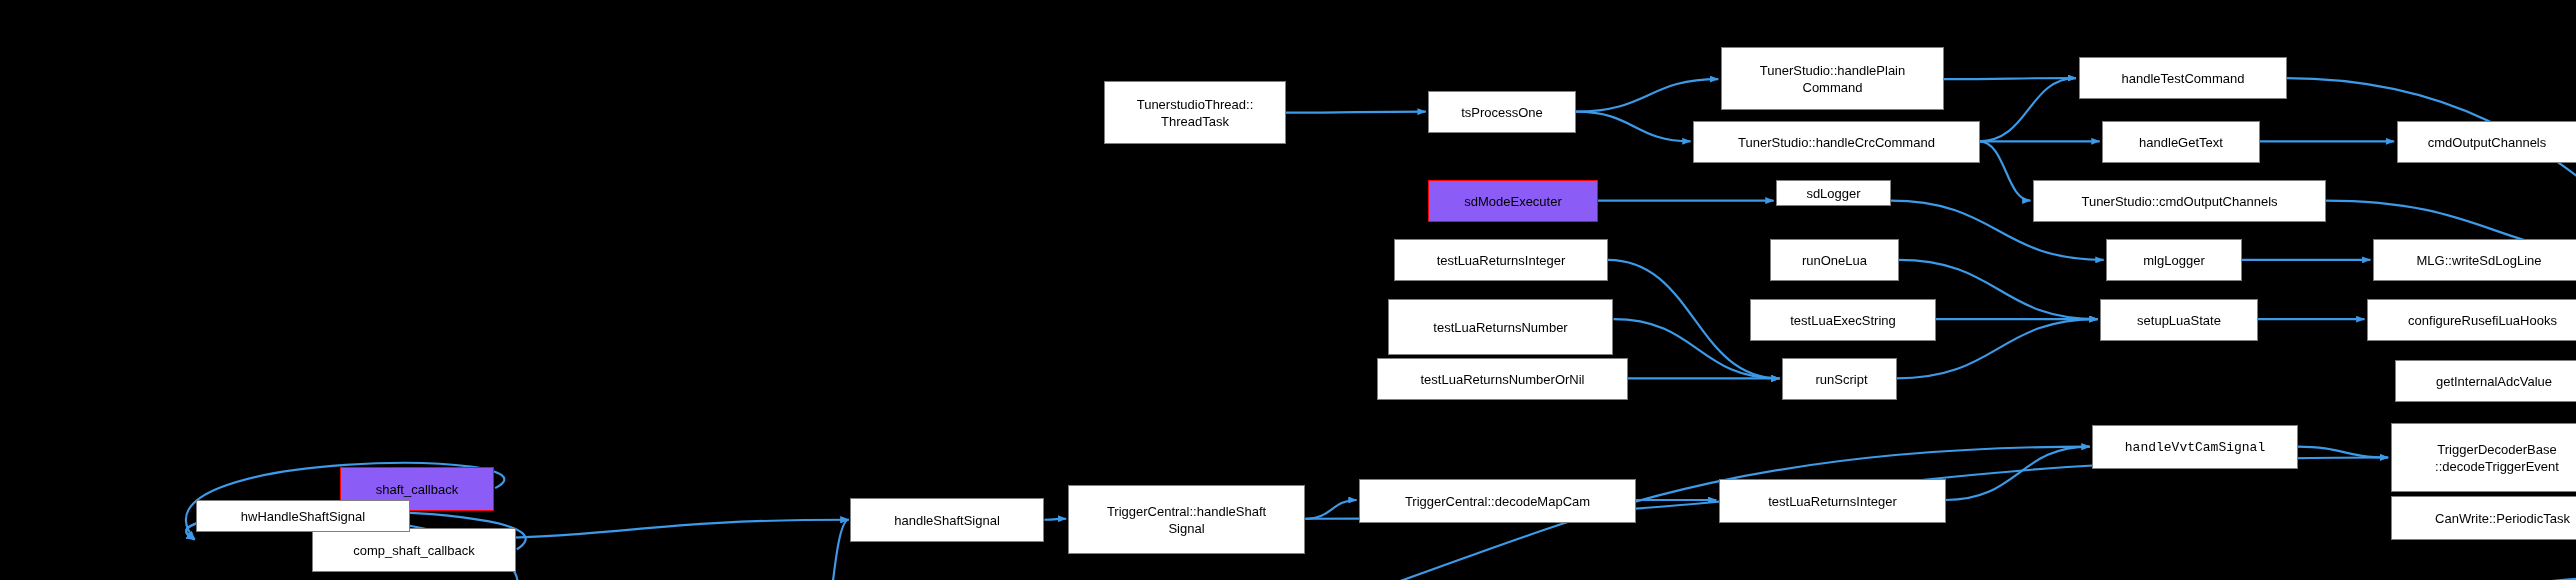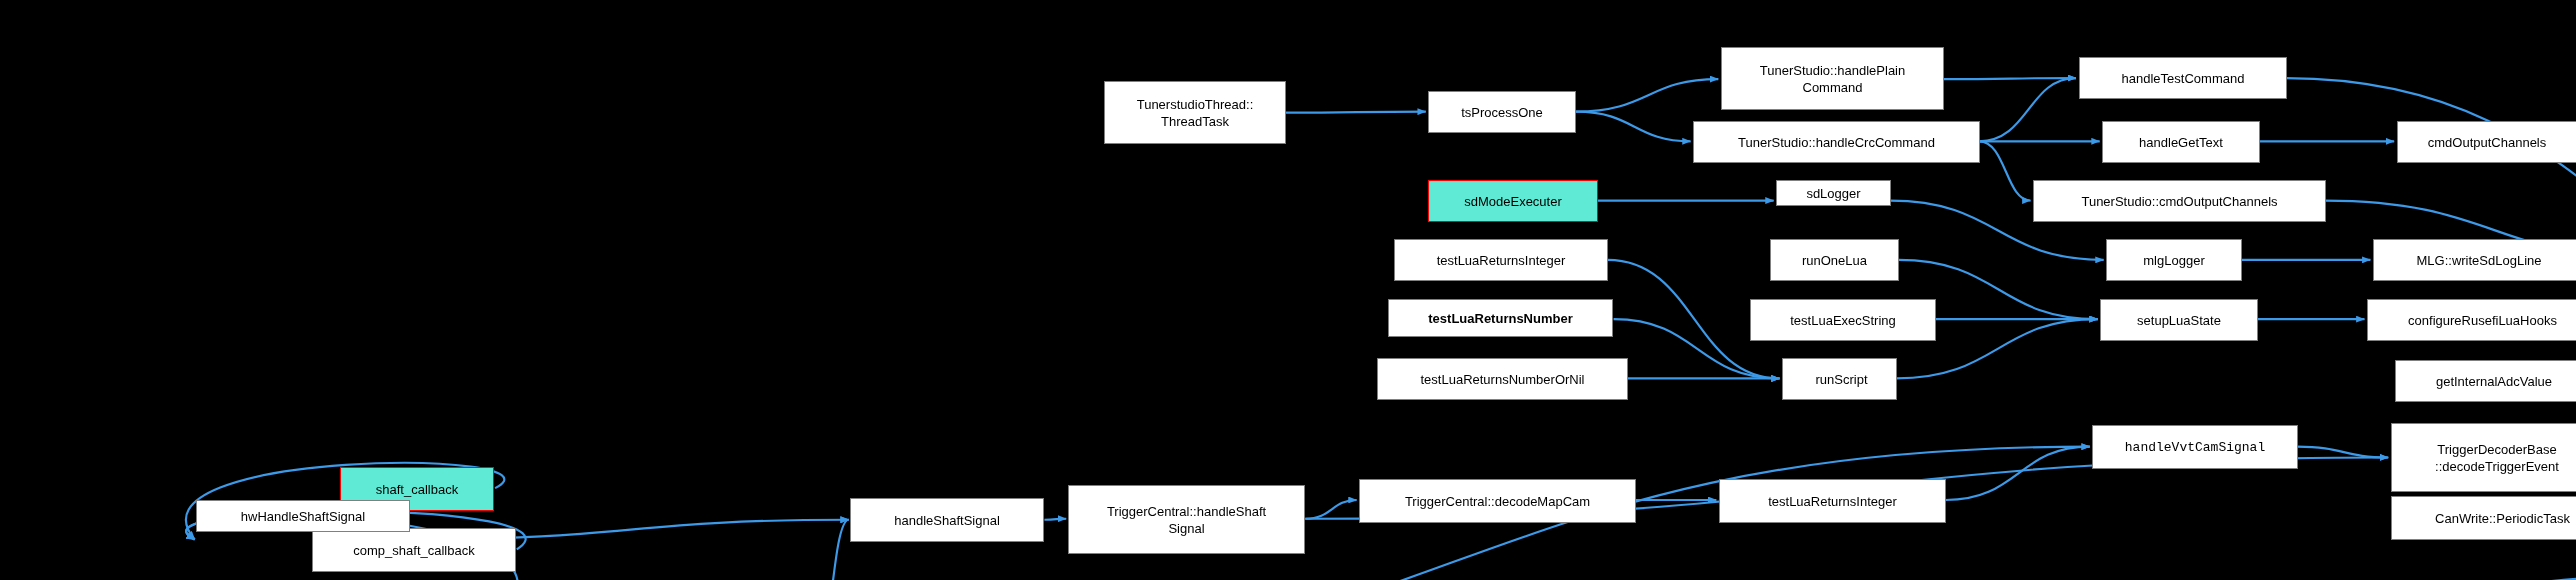--- a/index.html
+++ b/index.html
@@ -18,21 +18,21 @@
     text-align:center;
     background:#ffffff;
     border:1px solid #808080;
     color:#000000;
     font-size:13px;
     line-height:17px;
     white-space:pre-line;
     padding:0 4px;
   }
   .node.red{
-    background:#5eead4;
+    background:#8b5cf6;
     border:1px solid #ff0000;
   }
 </style>
 </head>
 <body>
 
 <div id="canvas">
   <svg class="edges" viewBox="0 0 2605 587">
     <defs>
       <marker id="ah" markerWidth="9" markerHeight="7" refX="8.5" refY="3.5" orient="auto" markerUnits="userSpaceOnUse">
@@ -123,19 +123,19 @@
       <div class="node red" style="left: 1428px; top: 180px; width: 170px; height: 42px;">sdModeExecuter</div>
       <div class="node" style="left: 1776px; top: 180px; width: 115px; height: 26px;">sdLogger</div>
       <div class="node" style="left: 2033px; top: 180px; width: 293px; height: 42px;">TunerStudio::cmdOutputChannels</div>
       <div class="node" style="left: 2106px; top: 239px; width: 136px; height: 42px;">mlgLogger</div>
       <div class="node" style="left: 2373px; top: 239px; width: 212px; height: 42px;">MLG::writeSdLogLine</div>
       <div class="node" style="left: 1770px; top: 239px; width: 129px; height: 42px;">runOneLua</div>
       <div class="node" style="left: 1750px; top: 299px; width: 186px; height: 42px;">testLuaExecString</div>
       <div class="node" style="left: 2100px; top: 299px; width: 158px; height: 42px;">setupLuaState</div>
       <div class="node" style="left: 2367px; top: 299px; width: 231px; height: 42px;">configureRusefiLuaHooks</div>
       <div class="node" style="left: 1394px; top: 239px; width: 214px; height: 42px;">testLuaReturnsInteger</div>
-      <div class="node" style="left: 1388px; top: 299px; width: 225px; height: 38px; font-weight: bold;">testLuaReturnsNumber</div>
+      <div class="node" style="left: 1388px; top: 299px; width: 225px; height: 56px;">testLuaReturnsNumber</div>
       <div class="node" style="left: 1377px; top: 358px; width: 251px; height: 42px;">testLuaReturnsNumberOrNil</div>
       <div class="node" style="left: 1782px; top: 358px; width: 115px; height: 42px; padding-left: 8px;">runScript</div>
       <div class="node" style="left: 2395px; top: 360px; width: 198px; height: 42px;">getInternalAdcValue</div>
     </div>
 </div>
 
 
 </body></html>

